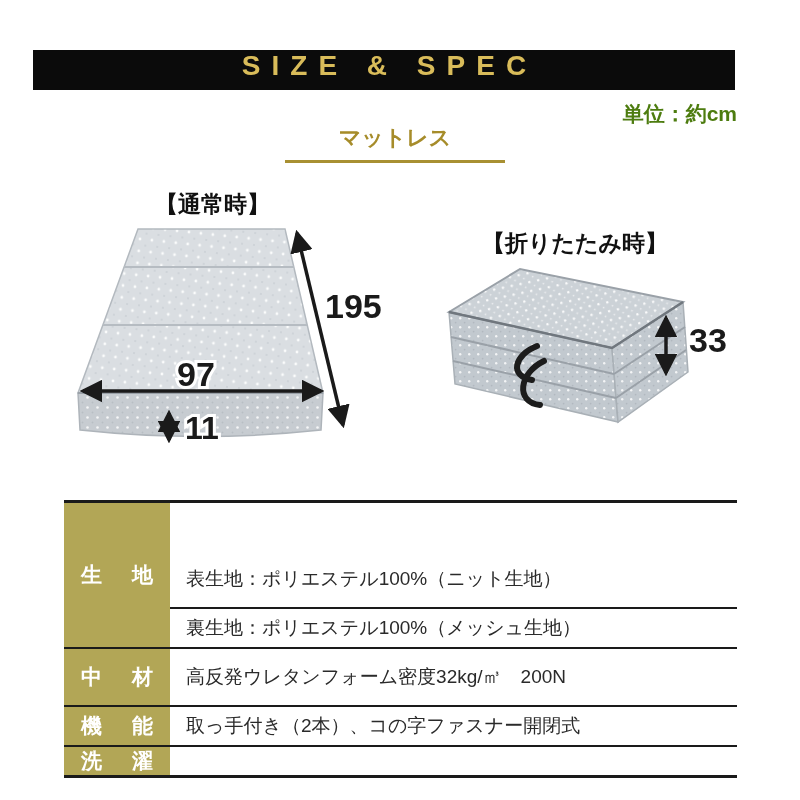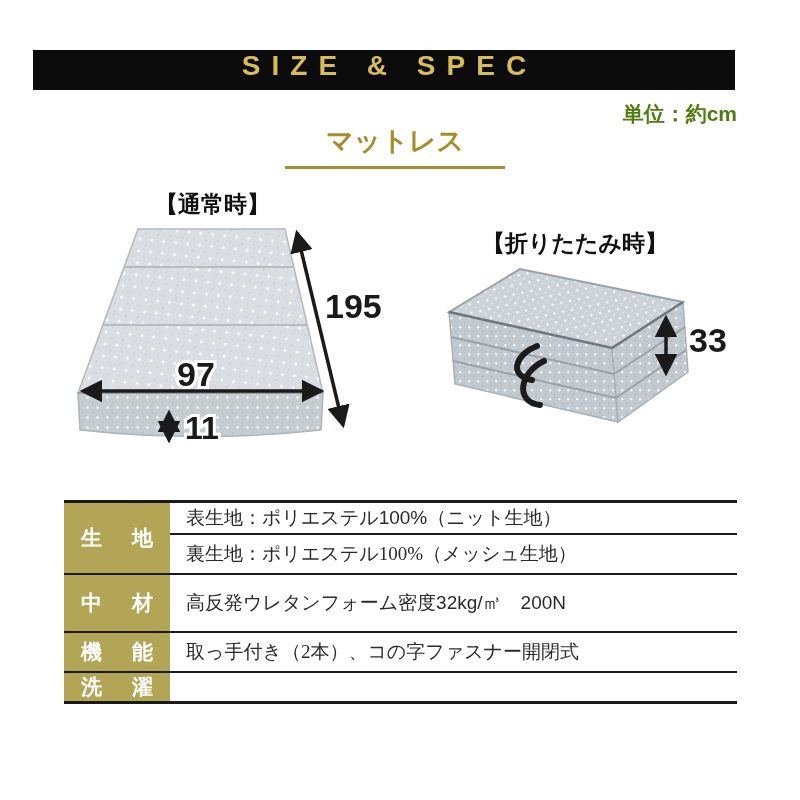--- a/index.html
+++ b/index.html
@@ -17,21 +17,21 @@
     font-size:28px; font-weight:700; letter-spacing:11px; color:#d9bc5a;
     text-indent:11px; white-space:nowrap;
   }
   
   .unit-note {
     position:absolute; top:100px; right:63px; font-size:21px; font-weight:600; color:#4d7c0f;
   }
   
   .section-title {
     position:absolute; left:285px; top:123px; width:220px; text-align:center;
-    font-size:27px; font-weight:700; color:#a68c2a;
+    font-size:22px; font-weight:700; color:#a68c2a;
     border-bottom:3px solid #a89032; padding-bottom:7px;
   }
   
   .diagram-label {
     position:absolute; text-align:center; font-size:23px; font-weight:700; color:#111;
     white-space:nowrap;
   }
   .label-normal { left:130px; top:189px; width:165px; }
   .label-folded { left:480px; top:228px; width:190px; }
   
@@ -45,21 +45,21 @@
   }
   .spec-row { display:flex; }
   .spec-row + .spec-row { border-top:2px solid #1a1a1a; }
   .spec-header {
     width:106px; flex:0 0 106px; background:#b2a656; color:#ffffff;
     display:flex; align-items:center; justify-content:space-between;
     padding:0 17px; font-size:21px; font-weight:700;
   }
   .spec-content { flex:1; display:flex; flex-direction:column; justify-content:center; }
   .spec-line { display:flex; align-items:center; padding-left:16px; }
-  .h41 { height:32px; } .h38 { height:38px;font-family:Liberation Serif, serif; } .h40 { height:56px; }
+  .h41 { height:58px;margin-top:48px; } .h38 { height:38px; } .h40 { height:56px; }
   .sub-divided { border-bottom:2px solid #1a1a1a; }
 </style>
 </head>
 <body>
 
 <div class="page">
 
   <div class="banner">
     <div class="banner-title">SIZE &amp; SPEC</div>
   </div>

